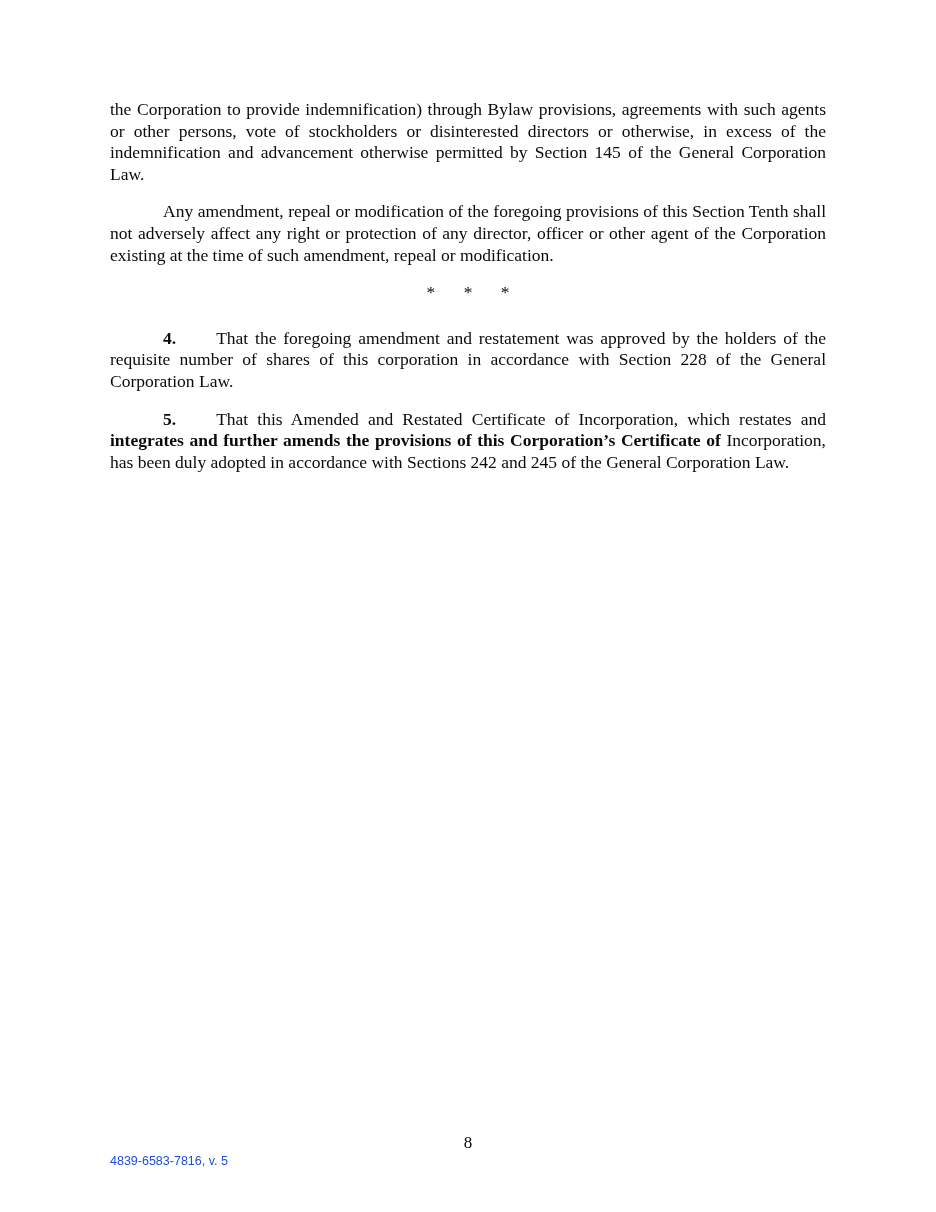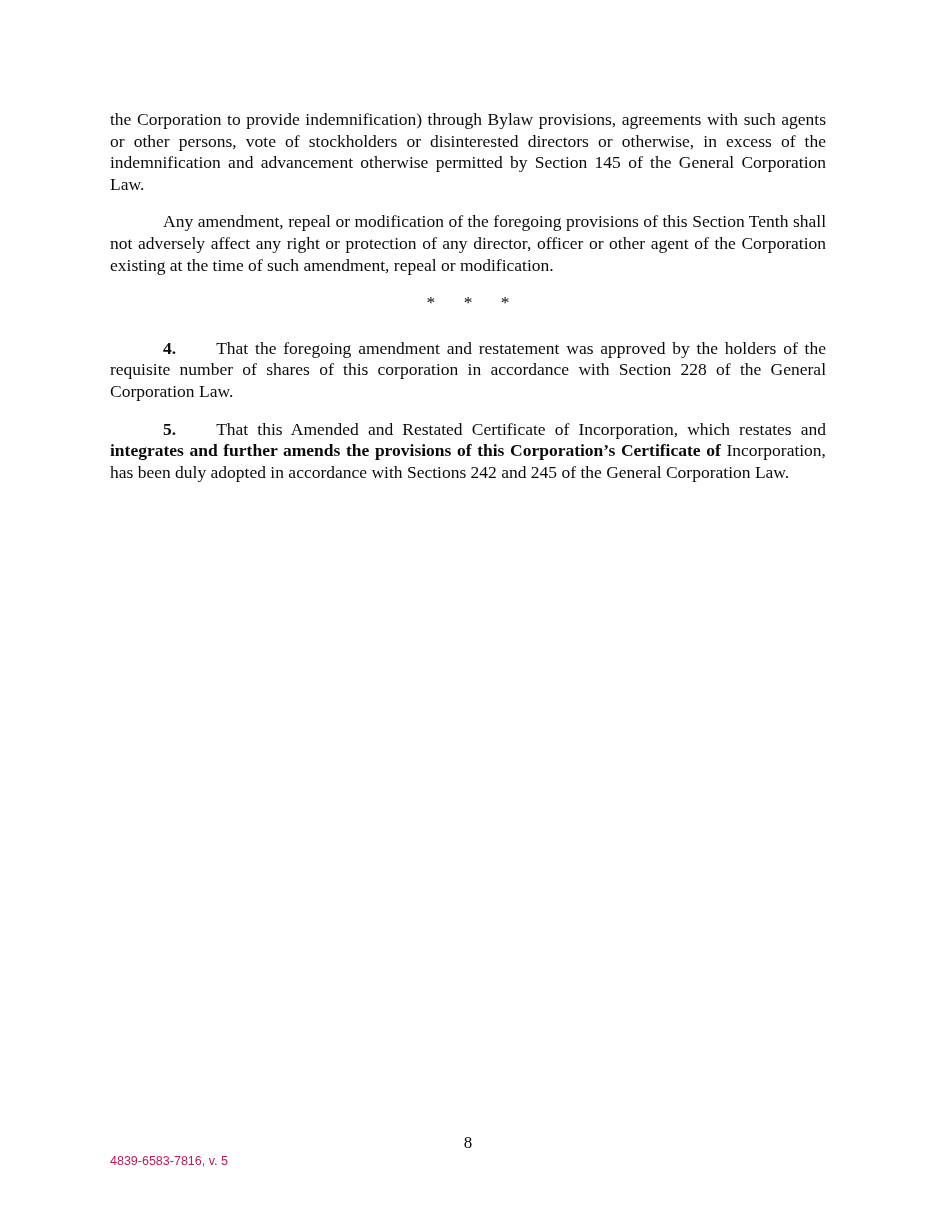--- a/index.html
+++ b/index.html
@@ -11,21 +11,21 @@
     position: relative;
     width: 936px;
     height: 1212px;
     background: #ffffff;
     overflow: hidden;
     font-family: "Liberation Serif", serif;
     color: #0a0a0a;
   }
   .content {
     position: absolute;
-    top: 109px;
+    top: 99px;
     left: 110px;
     width: 716px;
   }
   .para {
     margin: 0 0 16px 0;
     font-size: 17.5px;
     line-height: 21.6px;
     text-align: justify;
   }
   .indent {
@@ -57,21 +57,21 @@
     font-size: 17px;
     line-height: 20px;
   }
   .doc-id {
     position: absolute;
     top: 1154px;
     left: 110px;
     font-family: "Liberation Sans", sans-serif;
     font-size: 12.5px;
     line-height: 15px;
-    color: #be185d;
+    color: #1d4ed8;
   }
 </style>
 </head>
 <body>
 
 <div class="page">
   <div class="content">
 
     <p class="para">the Corporation to provide indemnification) through Bylaw provisions, agreements with such agents or other persons, vote of stockholders or disinterested directors or otherwise, in excess of the indemnification and advancement otherwise permitted by Section 145 of the General Corporation Law.</p>
 

